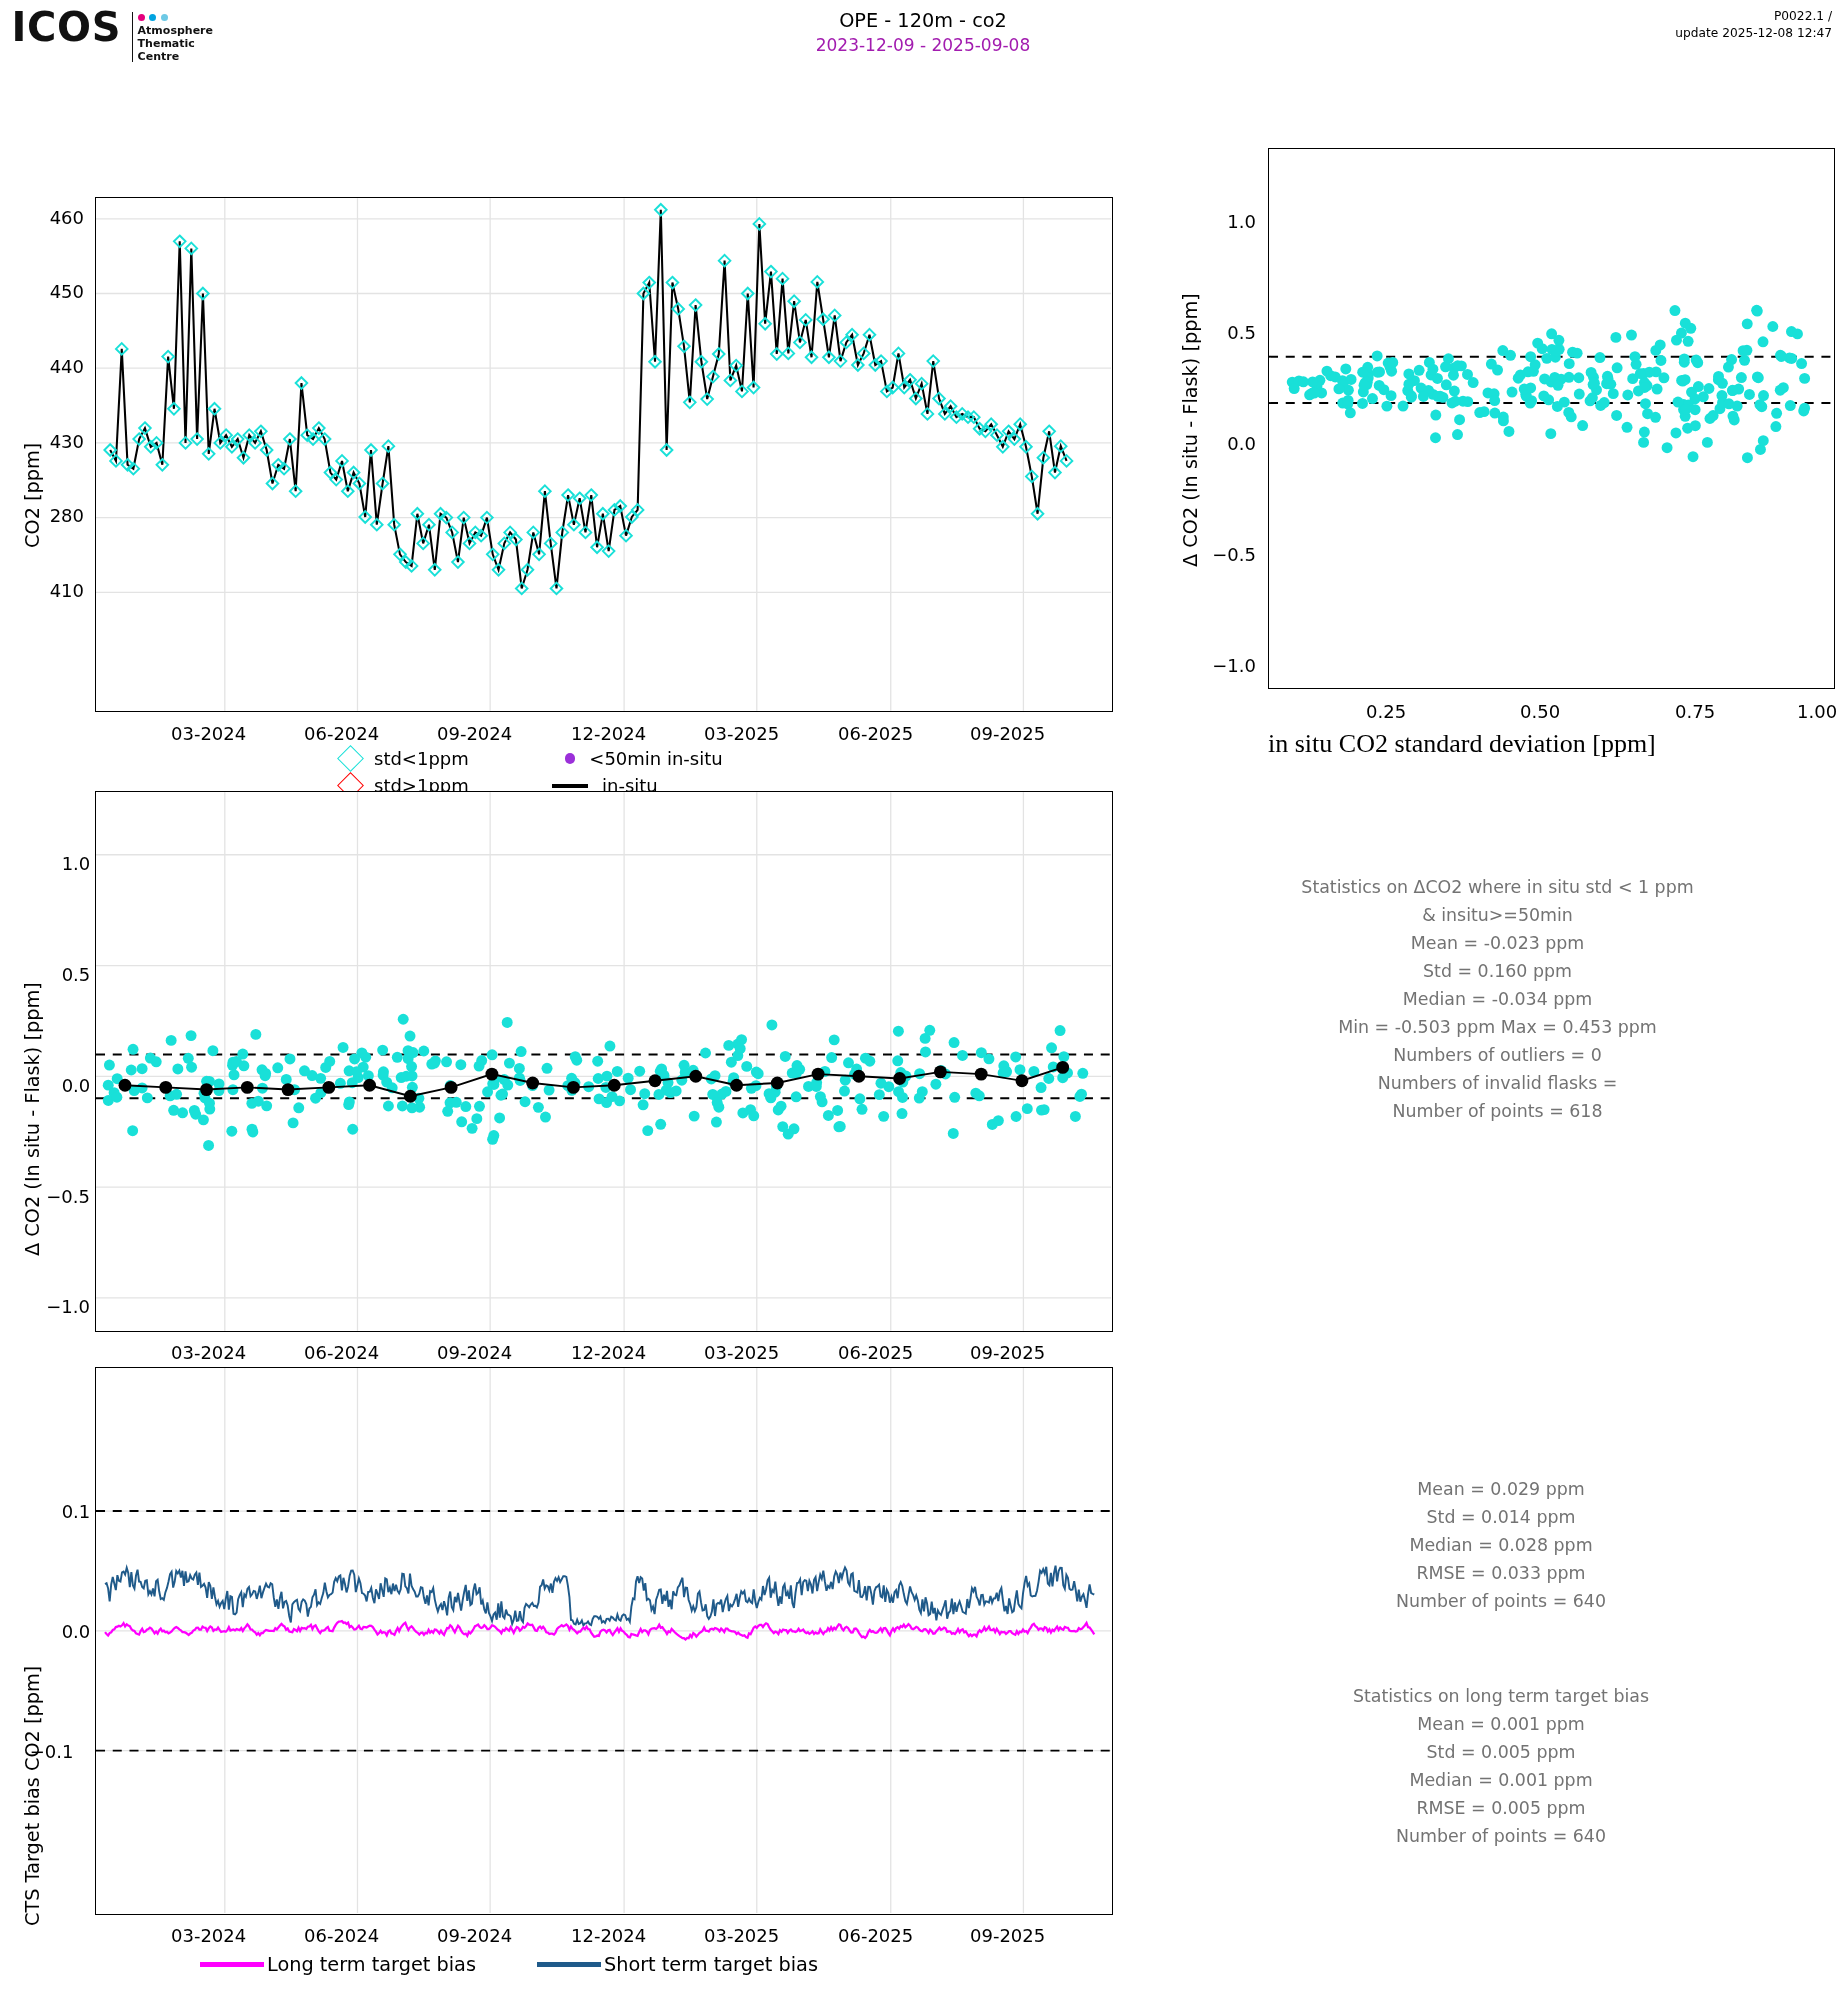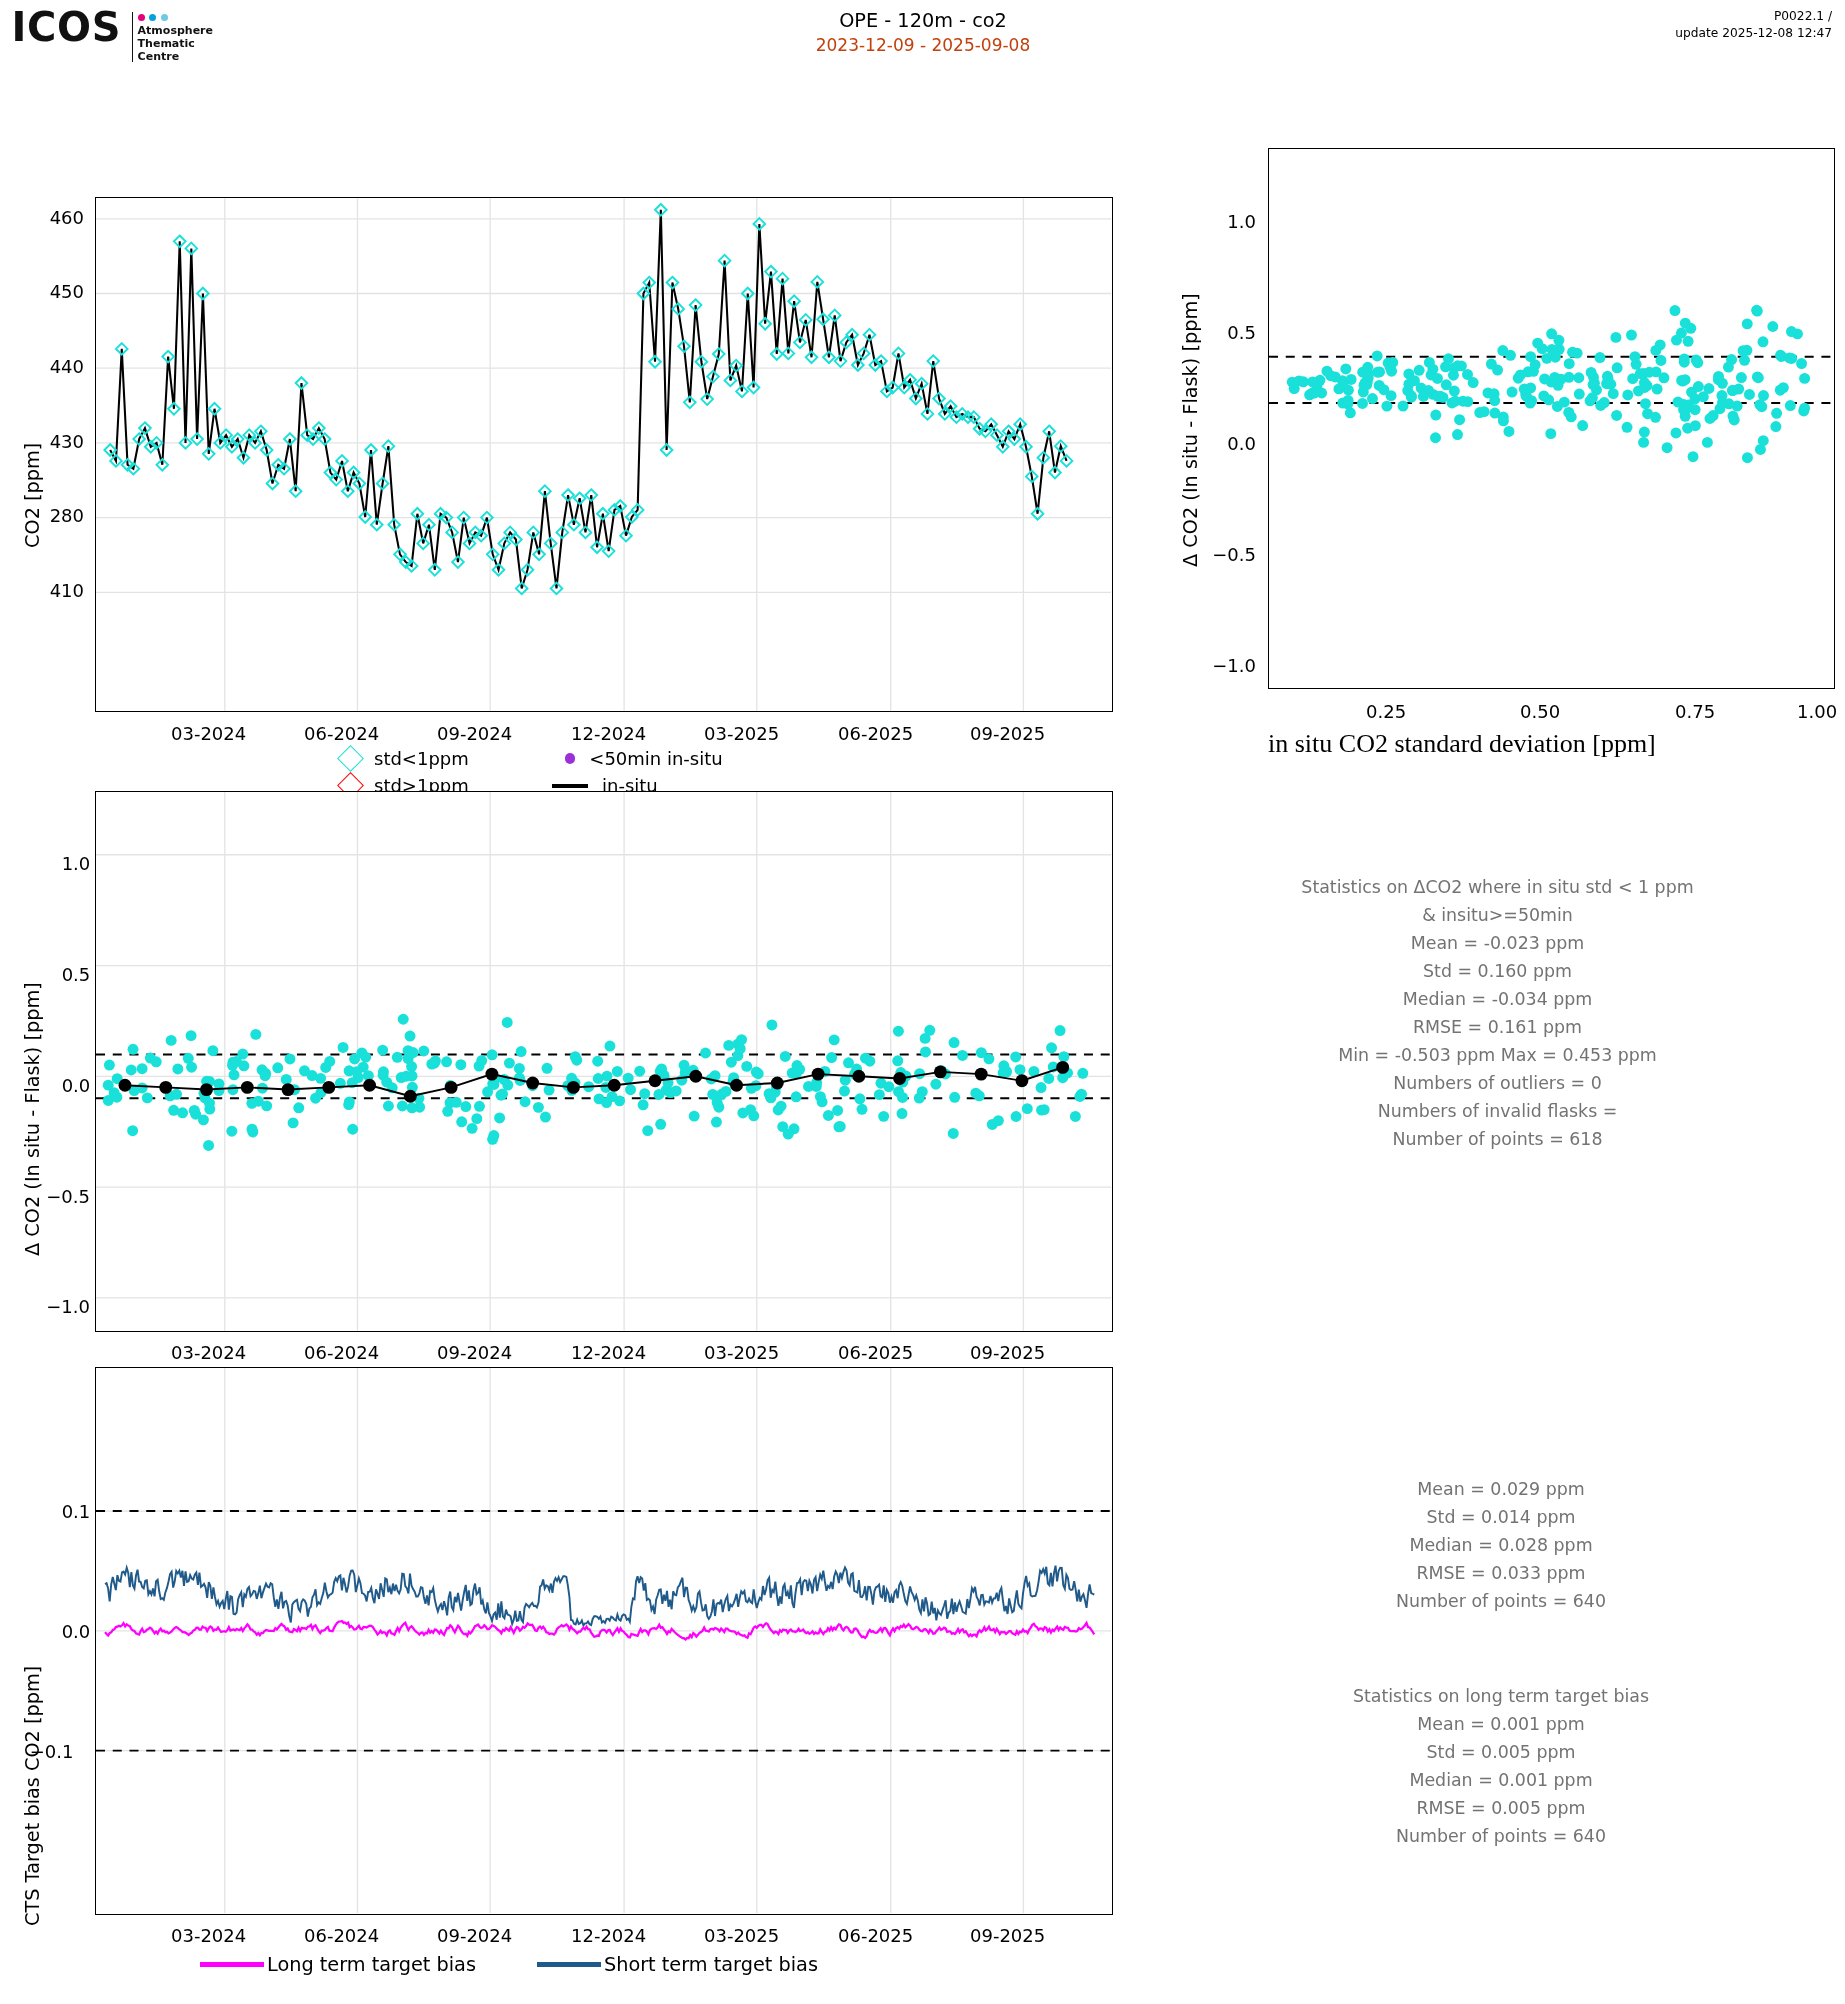--- a/index.html
+++ b/index.html
@@ -76,21 +76,21 @@
     pointer-events: none;
   }
   .title-main {
     font-size: 19.3px;
     line-height: 24.5px;
     color: #000;
   }
   .title-sub {
     font-size: 17px;
     line-height: 23px;
-    color: #c2410c;
+    color: #a21caf;
   }
   .version-block {
     position: absolute;
     right: 14px;
     top: 7.7px;
     text-align: right;
     font-size: 12.2px;
     line-height: 17px;
     color: #000;
   }
@@ -1058,21 +1058,20 @@
       <span>std&lt;1ppm</span>
     </div>
   </div>
 
   <div class="stat-block" style="left:1198px;top:873px;width:599px;">
     <div>Statistics on ΔCO2 where in situ std &lt; 1 ppm</div>
     <div>&amp; insitu&gt;=50min</div>
     <div>Mean =  -0.023 ppm</div>
     <div>Std =  0.160 ppm</div>
     <div>Median =  -0.034 ppm</div>
-    <div>RMSE =  0.161 ppm</div>
     <div>Min =  -0.503 ppm Max =  0.453 ppm</div>
     <div>Numbers of outliers =  0</div>
     <div>Numbers of invalid flasks =</div>
     <div>Number of points =  618</div>
   </div>
 
   <div class="panel" style="left:0;top:1340px;width:1160px;height:664px;">
 
     <div class="axis-label-y" style="left:20.6px; top:586px;">CTS Target bias CO2 [ppm]</div>
 

